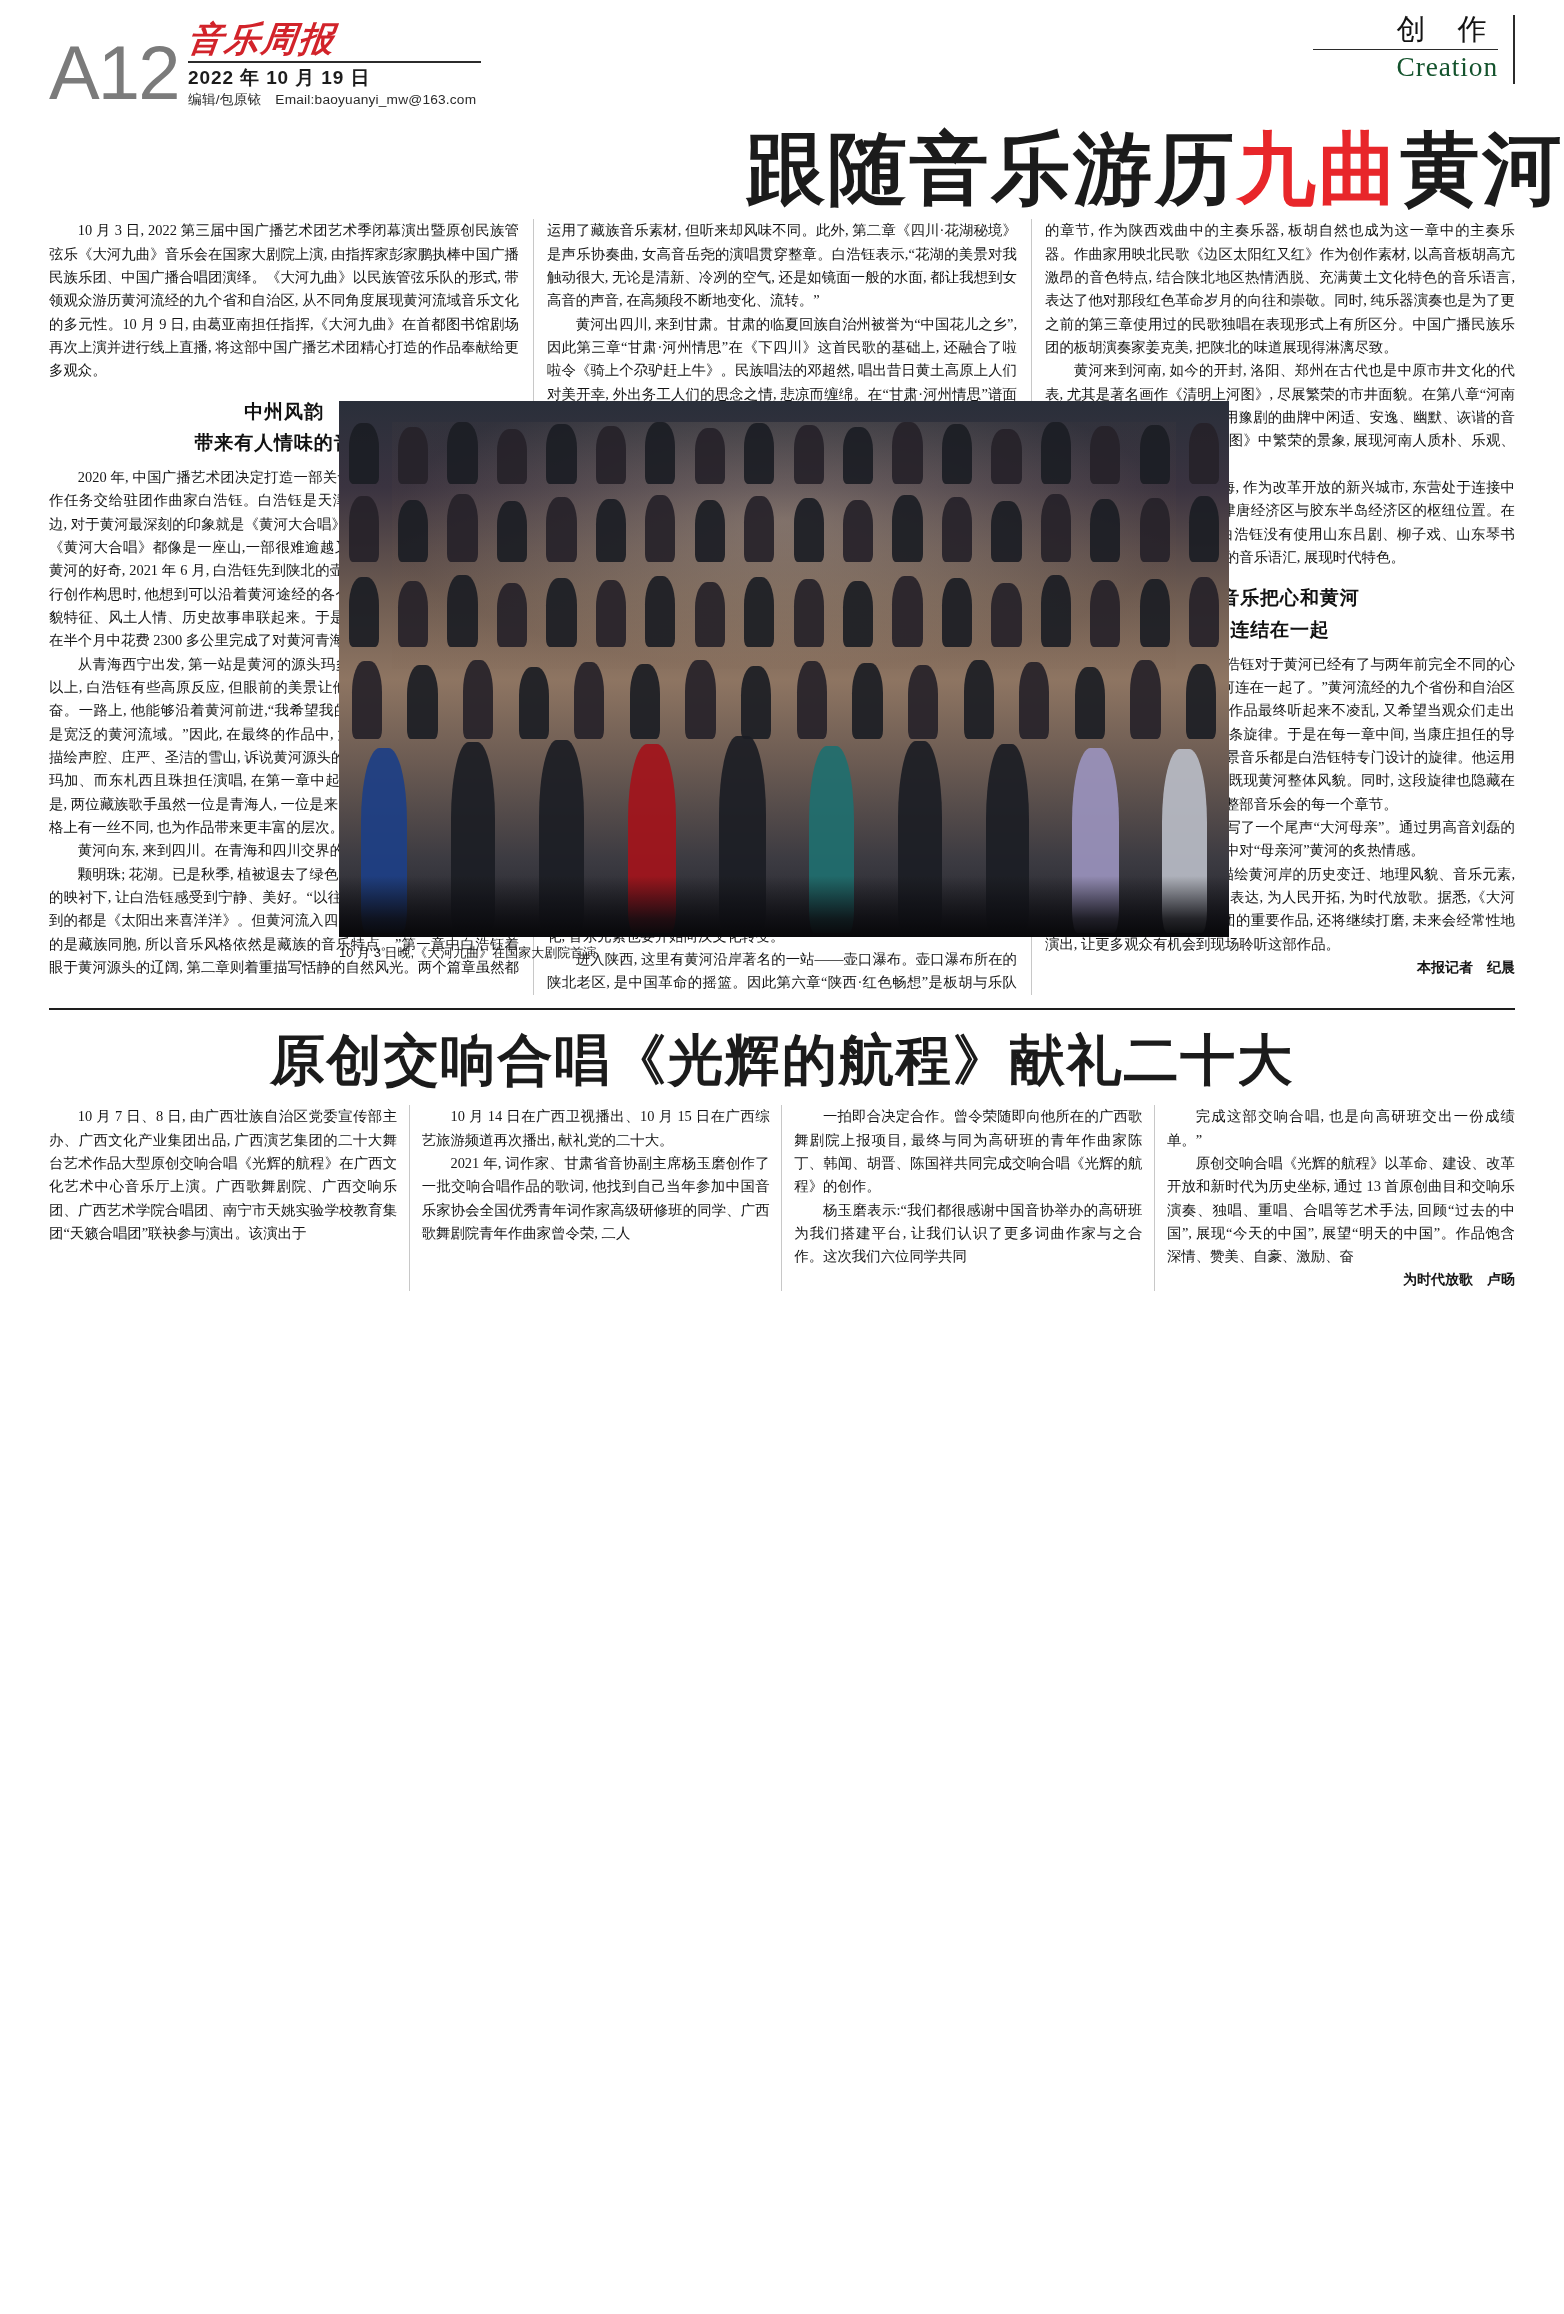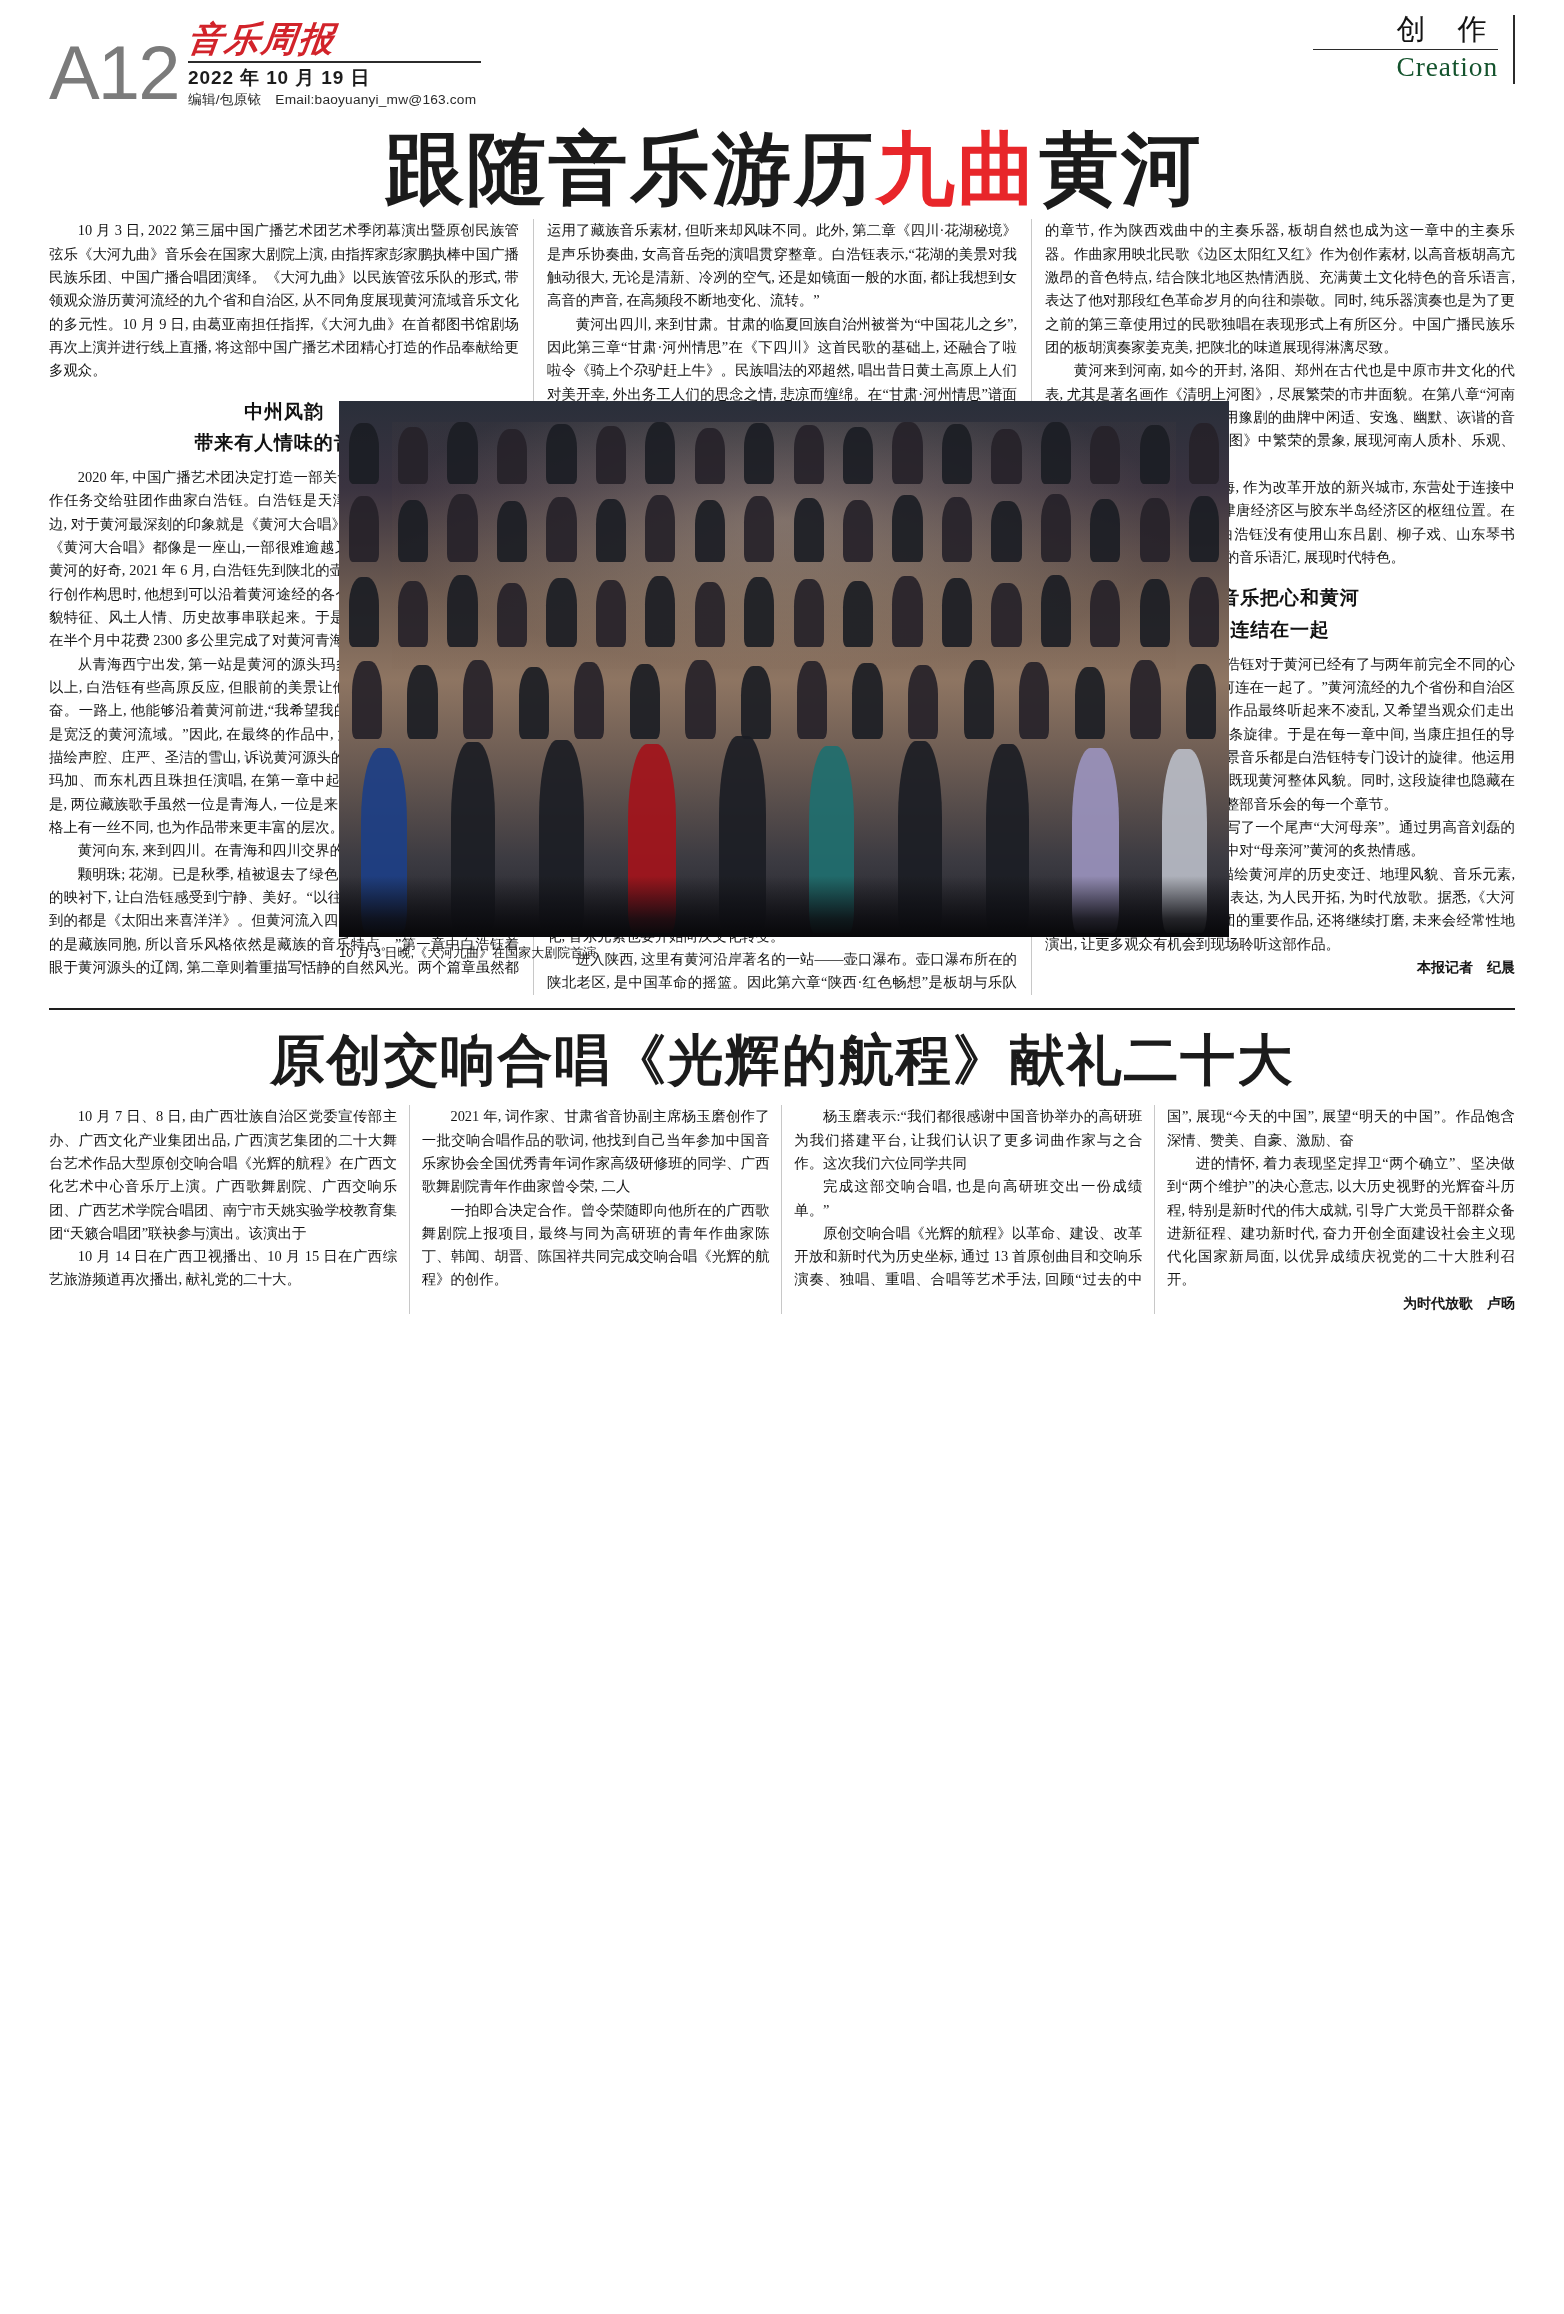--- a/index.html
+++ b/index.html
@@ -43,21 +43,21 @@
   .mr-inner { display:inline-block; position:relative; padding-right:17px; }
   .mr-inner:after {
     content:""; position:absolute; right:0; top:1.9px; bottom:0; width:2.4px; background:#2b2b2b;
   }
   .sec-cn { font-family:"DejaVu Serif", serif; font-size:29px; color:#141414; letter-spacing:11.4px; line-height:1.15; }
   .sec-rule { border-top:1.7px solid #2b2b2b; width:185px; margin:2.8px 0 1.9px auto; }
   .sec-en { font-family:"Liberation Serif", serif; font-size:27.4px; color:#14532d; letter-spacing:0.9px; line-height:1.15; }
 
   
   .headline {
-    text-align:center; margin:13.2px 0 5.7px 0;
+    text-align:right; margin:13.2px 0 5.7px 0;
     font-family:"DejaVu Sans", sans-serif;
     font-weight:700;
     font-size:79px;
     letter-spacing:2.8px;
     color:#1b1b1b;
     line-height:1.12;
     padding-left:24px;
   }
   .headline .hl-red { color:#e8262a; }
 
@@ -188,21 +188,20 @@
 
   <div class="article-bot">
     <div class="cols4">
       <p>10 月 7 日、8 日, 由广西壮族自治区党委宣传部主办、广西文化产业集团出品, 广西演艺集团的二十大舞台艺术作品大型原创交响合唱《光辉的航程》在广西文化艺术中心音乐厅上演。广西歌舞剧院、广西交响乐团、广西艺术学院合唱团、南宁市天姚实验学校教育集团“天籁合唱团”联袂参与演出。该演出于</p>
       <p>10 月 14 日在广西卫视播出、10 月 15 日在广西综艺旅游频道再次播出, 献礼党的二十大。</p>
       <p>2021 年, 词作家、甘肃省音协副主席杨玉磨创作了一批交响合唱作品的歌词, 他找到自己当年参加中国音乐家协会全国优秀青年词作家高级研修班的同学、广西歌舞剧院青年作曲家曾令荣, 二人</p>
       <p>一拍即合决定合作。曾令荣随即向他所在的广西歌舞剧院上报项目, 最终与同为高研班的青年作曲家陈丁、韩闻、胡晋、陈国祥共同完成交响合唱《光辉的航程》的创作。</p>
       <p>杨玉磨表示:“我们都很感谢中国音协举办的高研班为我们搭建平台, 让我们认识了更多词曲作家与之合作。这次我们六位同学共同</p>
       <p>完成这部交响合唱, 也是向高研班交出一份成绩单。”</p>
       <p>原创交响合唱《光辉的航程》以革命、建设、改革开放和新时代为历史坐标, 通过 13 首原创曲目和交响乐演奏、独唱、重唱、合唱等艺术手法, 回顾“过去的中国”, 展现“今天的中国”, 展望“明天的中国”。作品饱含深情、赞美、自豪、激励、奋</p>
-      <p>进的情怀, 着力表现坚定捍卫“两个确立”、坚决做到“两个维护”的决心意志, 以大历史视野的光辉奋斗历程, 特别是新时代的伟大成就, 引导广大党员干部群众备进新征程、建功新时代, 奋力开创全面建设社会主义现代化国家新局面, 以优异成绩庆祝党的二十大胜利召开。</p>
       <p class="byline">为时代放歌　卢旸</p>
     </div>
   </div>
 
   <div style="position:absolute; left:339px; top:401px; width:890px;">
     <div class="figure">
       <div class="stage-glow"></div>
 
       <div class="perf-row" style="top:17px; height:66px;">
         <div class="p a" style="height:61px"></div>

